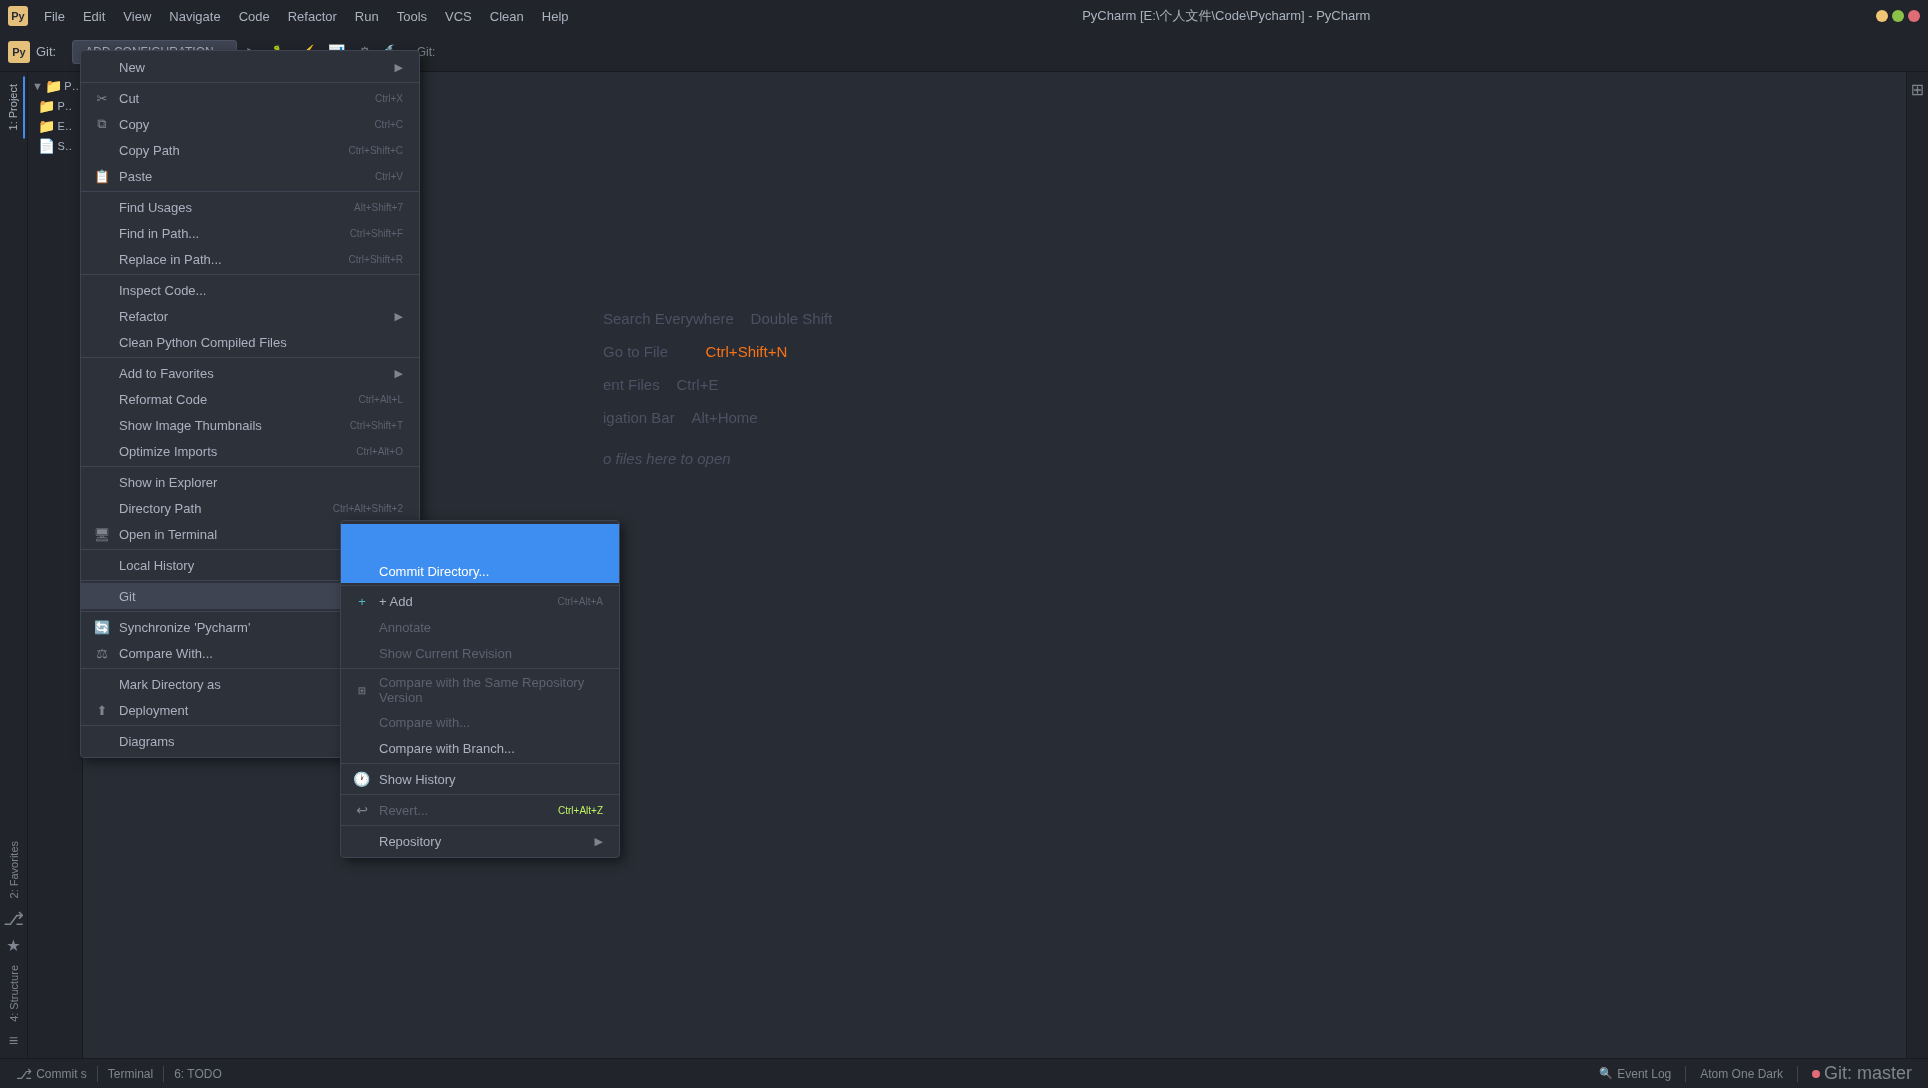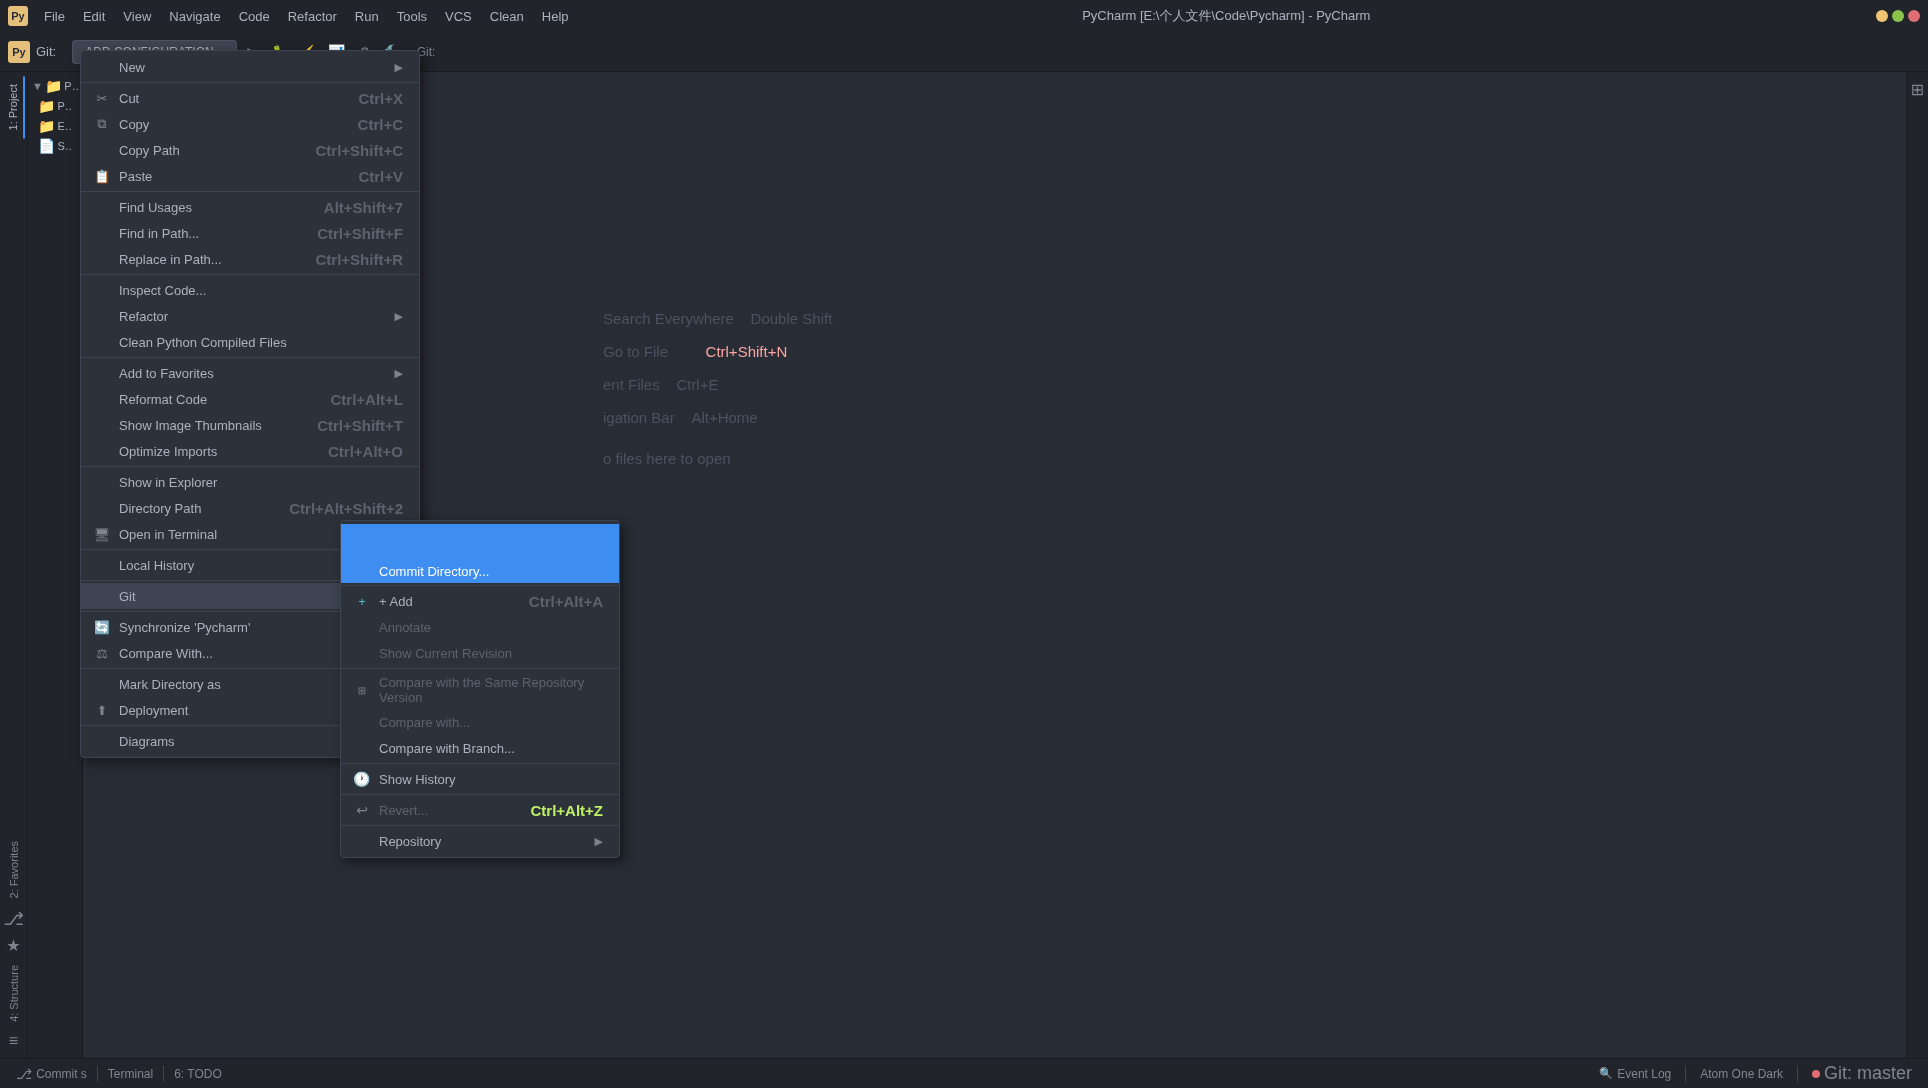--- a/index.html
+++ b/index.html
@@ -156,21 +156,21 @@
     .menu-row .menu-icon {
       width: 18px; height: 18px;
       margin-right: 8px;
       display: flex; align-items: center; justify-content: center;
       font-size: 13px; color: #7f848e; flex-shrink: 0;
     }
     .menu-row .menu-label {
       flex: 1; color: #abb2bf; font-size: 13px;
     }
     .menu-row .menu-shortcut {
-      color: #5c6370; font-size: 15px; margin-left: 16px; font-weight: bold;
+      color: #5c6370; font-size: 10px; margin-left: 16px;
     }
     .menu-row .menu-arrow {
       color: #7f848e; margin-left: 4px; font-size: 11px;
     }
     .menu-row.highlighted { background: #3d8ef0; }
     .menu-row.highlighted .menu-label { color: #fff; margin-top: 36px; }
     .menu-row.disabled .menu-label { color: #5c6370; }
     .menu-row.disabled .menu-shortcut { color: #bef264; }
 
     
@@ -299,24 +299,24 @@
     </div>
   </div>
 </div>
 
 <div style="position:absolute; top:72px; left:83px; right:22px; bottom:30px; background:#282c34; z-index:50;">
 
   <div style="position:absolute; top:8px; left:280px; width:2px; height:16px; background:#abb2bf;"></div>
 
   <div style="position:absolute; top:230px; left:520px; color:#3e4451; font-size:15px; line-height:2.2;">
     <div><span style="color:#4b5263;">Search Everywhere</span>&nbsp;&nbsp;&nbsp;&nbsp;<span style="color:#4b5263;">Double Shift</span></div>
-    <div><span style="color:#4b5263;">Go to File</span>&nbsp;&nbsp;&nbsp;&nbsp;&nbsp;&nbsp;&nbsp;&nbsp;&nbsp;<span style="color:#fca5a5;text-align:center;">Ctrl+Shift+N</span></div>
+    <div><span style="color:#4b5263;">Go to File</span>&nbsp;&nbsp;&nbsp;&nbsp;&nbsp;&nbsp;&nbsp;&nbsp;&nbsp;<span style="color:#f97316;text-align:center;">Ctrl+Shift+N</span></div>
     <div><span style="color:#4b5263;">ent Files</span>&nbsp;&nbsp;&nbsp;&nbsp;<span style="color:#4b5263;">Ctrl+E</span></div>
     <div><span style="color:#4b5263;">igation Bar</span>&nbsp;&nbsp;&nbsp;&nbsp;<span style="color:#4b5263;">Alt+Home</span></div>
-    <div style="margin-top:8px;"><span style="color:#4b5263;">o files here to open</span></div>
+    <div style="margin-top:8px;font-style:italic;"><span style="color:#4b5263;">o files here to open</span></div>
   </div>
 </div>
 
 <div id="right-sidebar">
   <div style="font-size:16px; color:#7f848e; cursor:pointer; padding:4px;">⊞</div>
 </div>
 
 <div id="context-menu">
 
   <div class="menu-row">

